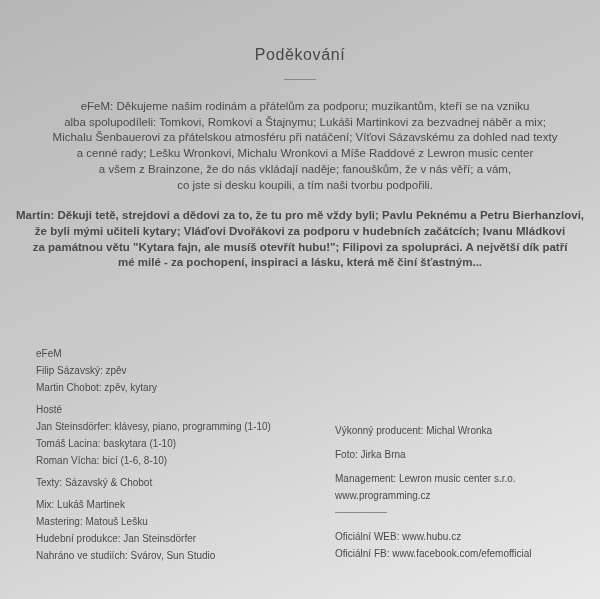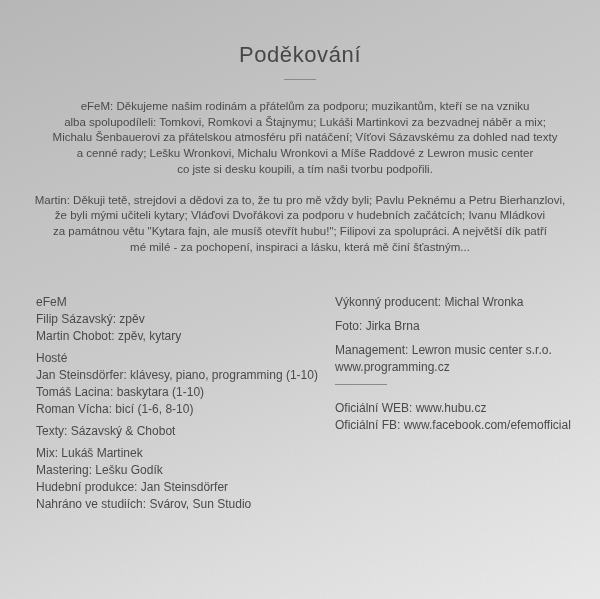--- a/index.html
+++ b/index.html
@@ -21,49 +21,50 @@
     pointer-events: none;
   }
   .content {
     position: relative; z-index: 1;
     padding-top: 45px;
     height: 554px;
     box-sizing: border-box;
   }
   .title {
     margin: 0;
-    font-size: 22px; font-weight: 400;
+    font-size: 16px; font-weight: 400;
     letter-spacing: 0.6px;
     line-height: 20px;
     text-align: center;
     color: #474747;
   }
   .title-divider {
     width: 32px; height: 1px;
     background: #8a8a8a;
     margin: 14px auto 0 auto;
   }
   .thanks {
     margin: 0;
     text-align: center;
     font-size: 11.5px;
     line-height: 15.7px;
     color: #4a4a4a;
   }
   .thanks-efem { margin-top: 19px; padding-left: 10px; }
-  .thanks-martin { margin-top: 15px; }
+  .thanks-martin { margin-top: 15px; font-weight: bold; }
   .thanks .line { display: block; white-space: nowrap; }
   .columns {
     display: flex;
-    margin-top: 39px;
+    margin-top: 74px;
     padding-left: 36px;
-    font-size: 12px;
+    font-size: 10px;
     line-height: 17px;
     color: #4a4a4a;
     text-align: left;
+    align-items: flex-end;
   }
   .col-left { width: 299px; flex: 0 0 299px; }
   .col-right { flex: 1 1 auto; padding-right: 19px; }
   .block { margin: 0 0 5px 0; }
   .block .line { display: block; white-space: nowrap; }
   .rblock { margin: 0 0 7px 0; }
   .rblock .line { display: block; white-space: nowrap; }
   .right-divider {
     width: 52px; height: 1px;
     background: #8a8a8a;
@@ -89,20 +90,21 @@
   <div class="content">
 
     <h1 class="title">Poděkování</h1>
     <div class="title-divider"></div>
 
     <p class="thanks thanks-efem">
       <span class="line">eFeM: Děkujeme našim rodinám a přátelům za podporu; muzikantům, kteří se na vzniku</span>
       <span class="line">alba spolupodíleli: Tomkovi, Romkovi a Štajnymu; Lukáši Martinkovi za bezvadnej náběr a mix;</span>
       <span class="line">Michalu Šenbauerovi za přátelskou atmosféru při natáčení; Víťovi Sázavskému za dohled nad texty</span>
       <span class="line">a cenné rady; Lešku Wronkovi, Michalu Wronkovi a Míše Raddové z Lewron music center</span>
+      <span class="line">a všem z Brainzone, že do nás vkládají naděje; fanouškům, že v nás věří; a vám,</span>
       <span class="line">co jste si desku koupili, a tím naši tvorbu podpořili.</span>
     </p>
 
     <p class="thanks thanks-martin">
       <span class="line">Martin: Děkuji tetě, strejdovi a dědovi za to, že tu pro mě vždy byli; Pavlu Peknému a Petru Bierhanzlovi,</span>
       <span class="line">že byli mými učiteli kytary; Vláďovi Dvořákovi za podporu v hudebních začátcích; Ivanu Mládkovi</span>
       <span class="line">za památnou větu "Kytara fajn, ale musíš otevřít hubu!"; Filipovi za spolupráci. A největší dík patří</span>
       <span class="line">mé milé - za pochopení, inspiraci a lásku, která mě činí šťastným...</span>
     </p>
 
@@ -118,21 +120,21 @@
           <span class="line">Hosté</span>
           <span class="line">Jan Steinsdörfer: klávesy, piano, programming (1-10)</span>
           <span class="line">Tomáš Lacina: baskytara (1-10)</span>
           <span class="line">Roman Vícha: bicí (1-6, 8-10)</span>
         </div>
         <div class="block">
           <span class="line">Texty: Sázavský &amp; Chobot</span>
         </div>
         <div class="block">
           <span class="line">Mix: Lukáš Martinek</span>
-          <span class="line">Mastering: Lešku Godík</span>
+          <span class="line">Mastering: Matouš Lešku</span>
           <span class="line">Hudební produkce: Jan Steinsdörfer</span>
           <span class="line">Nahráno ve studiích: Svárov, Sun Studio</span>
         </div>
       </div>
 
       <div class="col-right">
         <div class="rblock">
           <span class="line">Výkonný producent: Michal Wronka</span>
         </div>
         <div class="rblock">

